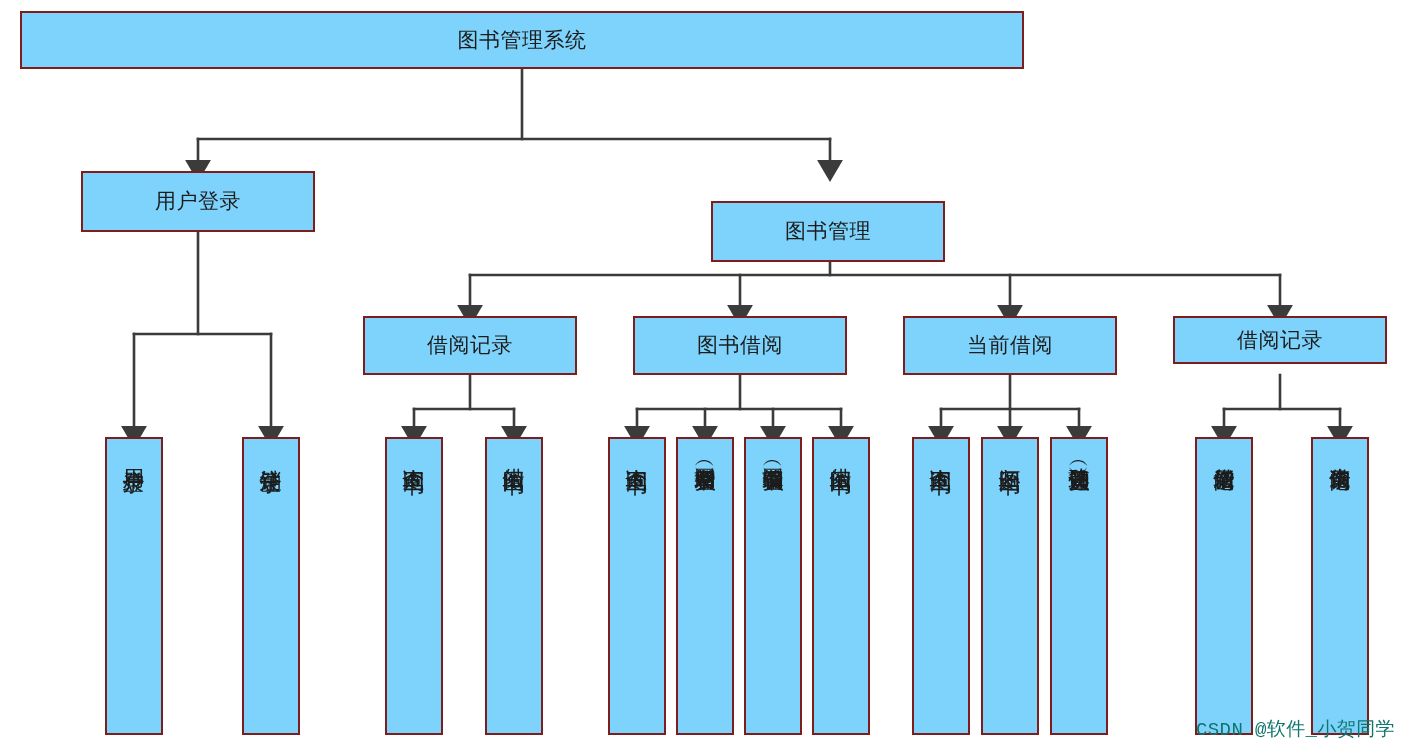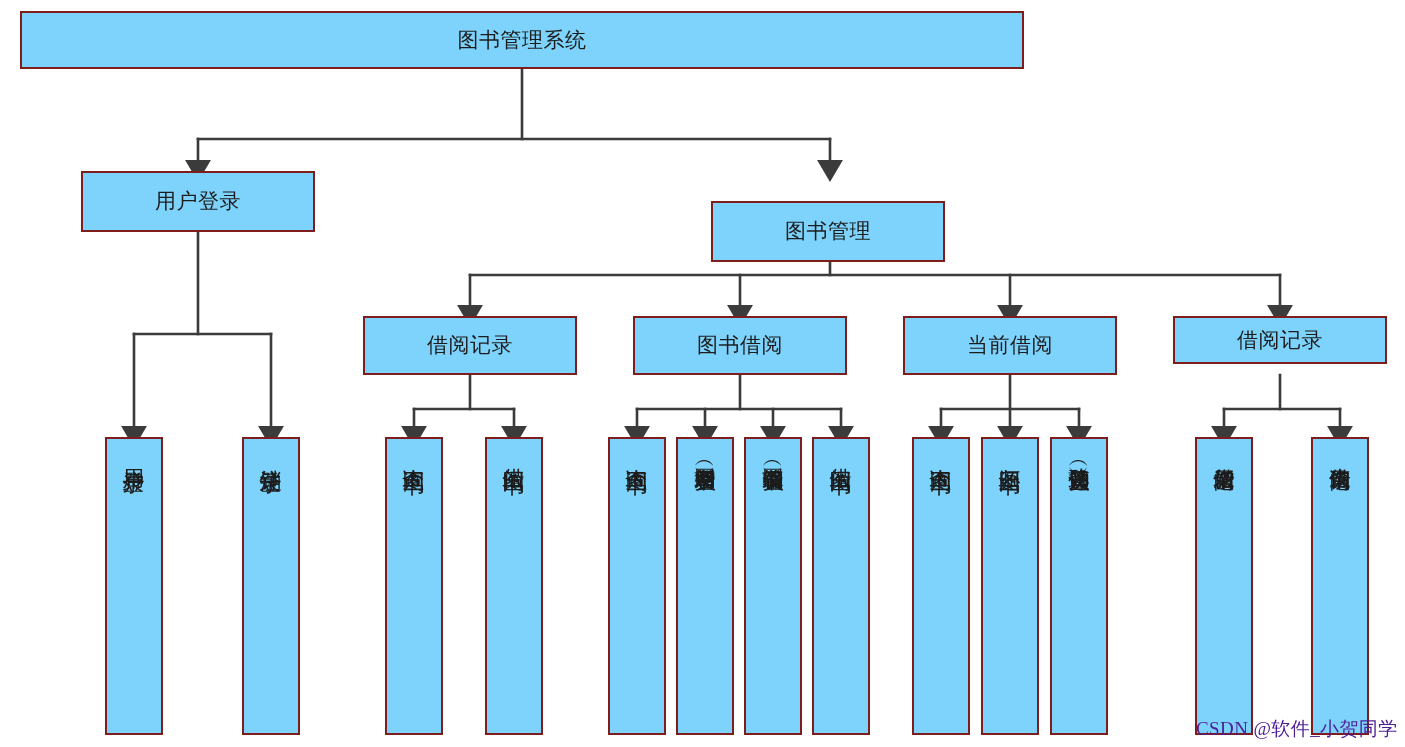--- a/index.html
+++ b/index.html
@@ -64,24 +64,24 @@
   }
   .node.vertical.tall-text .node-label {
     font-size: 21px;
     letter-spacing: 0.5px;
   }
   #watermark {
     position: absolute;
     left: 1196px;
     top: 716px;
     font-size: 19px;
-    color: #4c1d95;
+    color: #0f766e;
     white-space: nowrap;
     letter-spacing: 0.4px;
-    font-family: Liberation Serif, serif;
+    font-family: Liberation Mono, monospace;
   }
 </style>
 </head>
 <body>
 
 <div id="diagram-root">
 
   <svg id="edge-layer" viewBox="0 0 1405 747" xmlns="http://www.w3.org/2000/svg">
     <defs>
       <marker id="arrow" markerWidth="10" markerHeight="12" refX="1.2" refY="5" orient="auto" markerUnits="strokeWidth">

